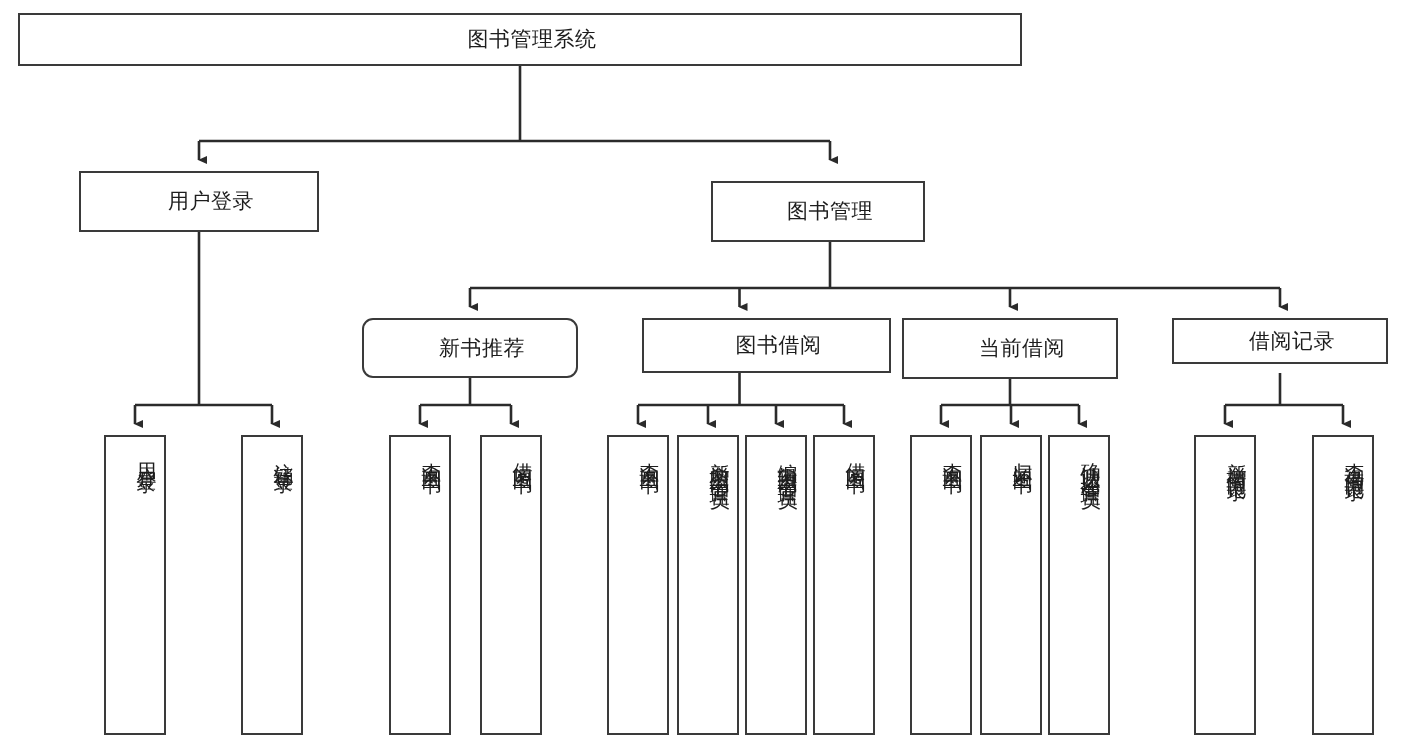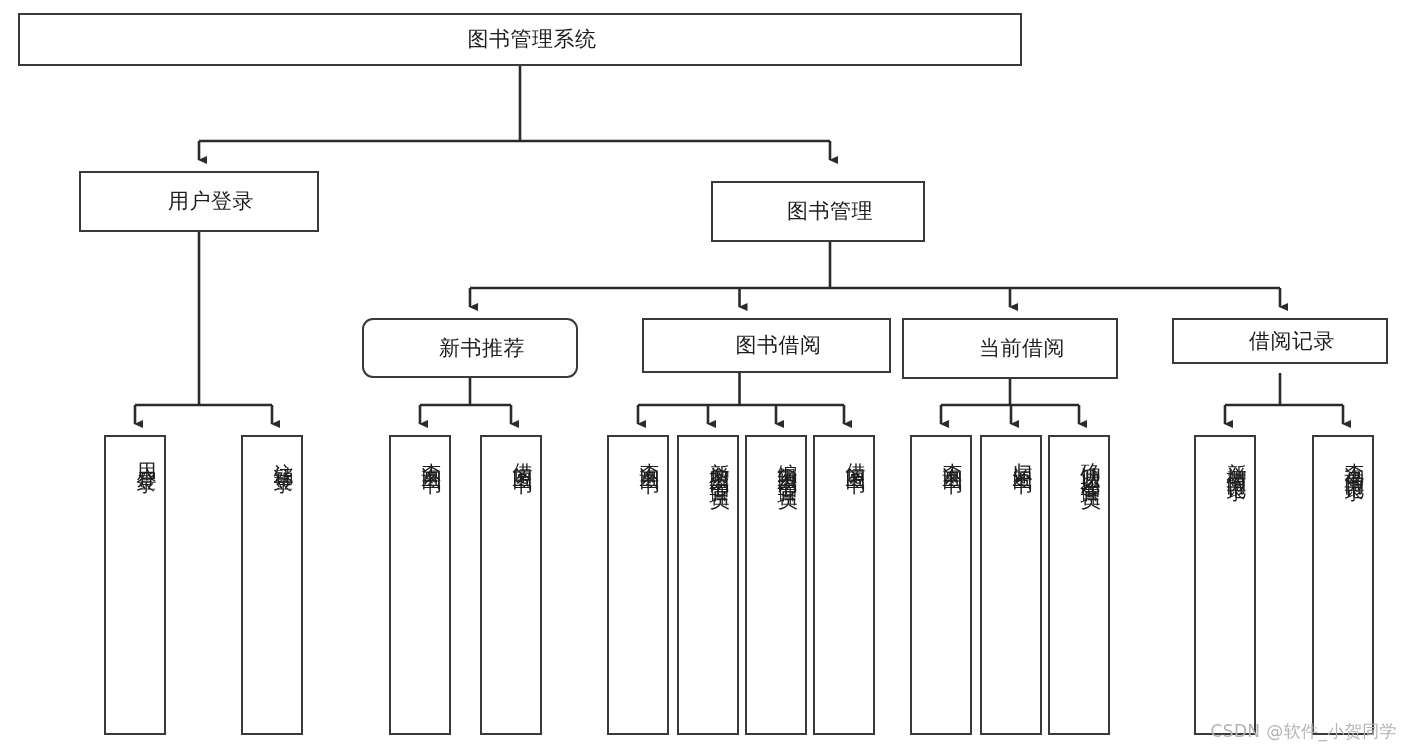--- a/index.html
+++ b/index.html
@@ -179,15 +179,14 @@
         <span class="node-label">确认归还（管理员）</span>
       </div>
       <div class="node vertical" style="left: 1194px; top: 435px; width: 62px; height: 300px;">
         <span class="node-label">新增借阅记录</span>
       </div>
       <div class="node vertical" style="left: 1312px; top: 435px; width: 62px; height: 300px;">
         <span class="node-label">查询借阅记录</span>
       </div>
     </div>
 
-  <div id="watermark">CSDN @软件_小贺同学</div>
 
 </div>
 
 </body></html>

